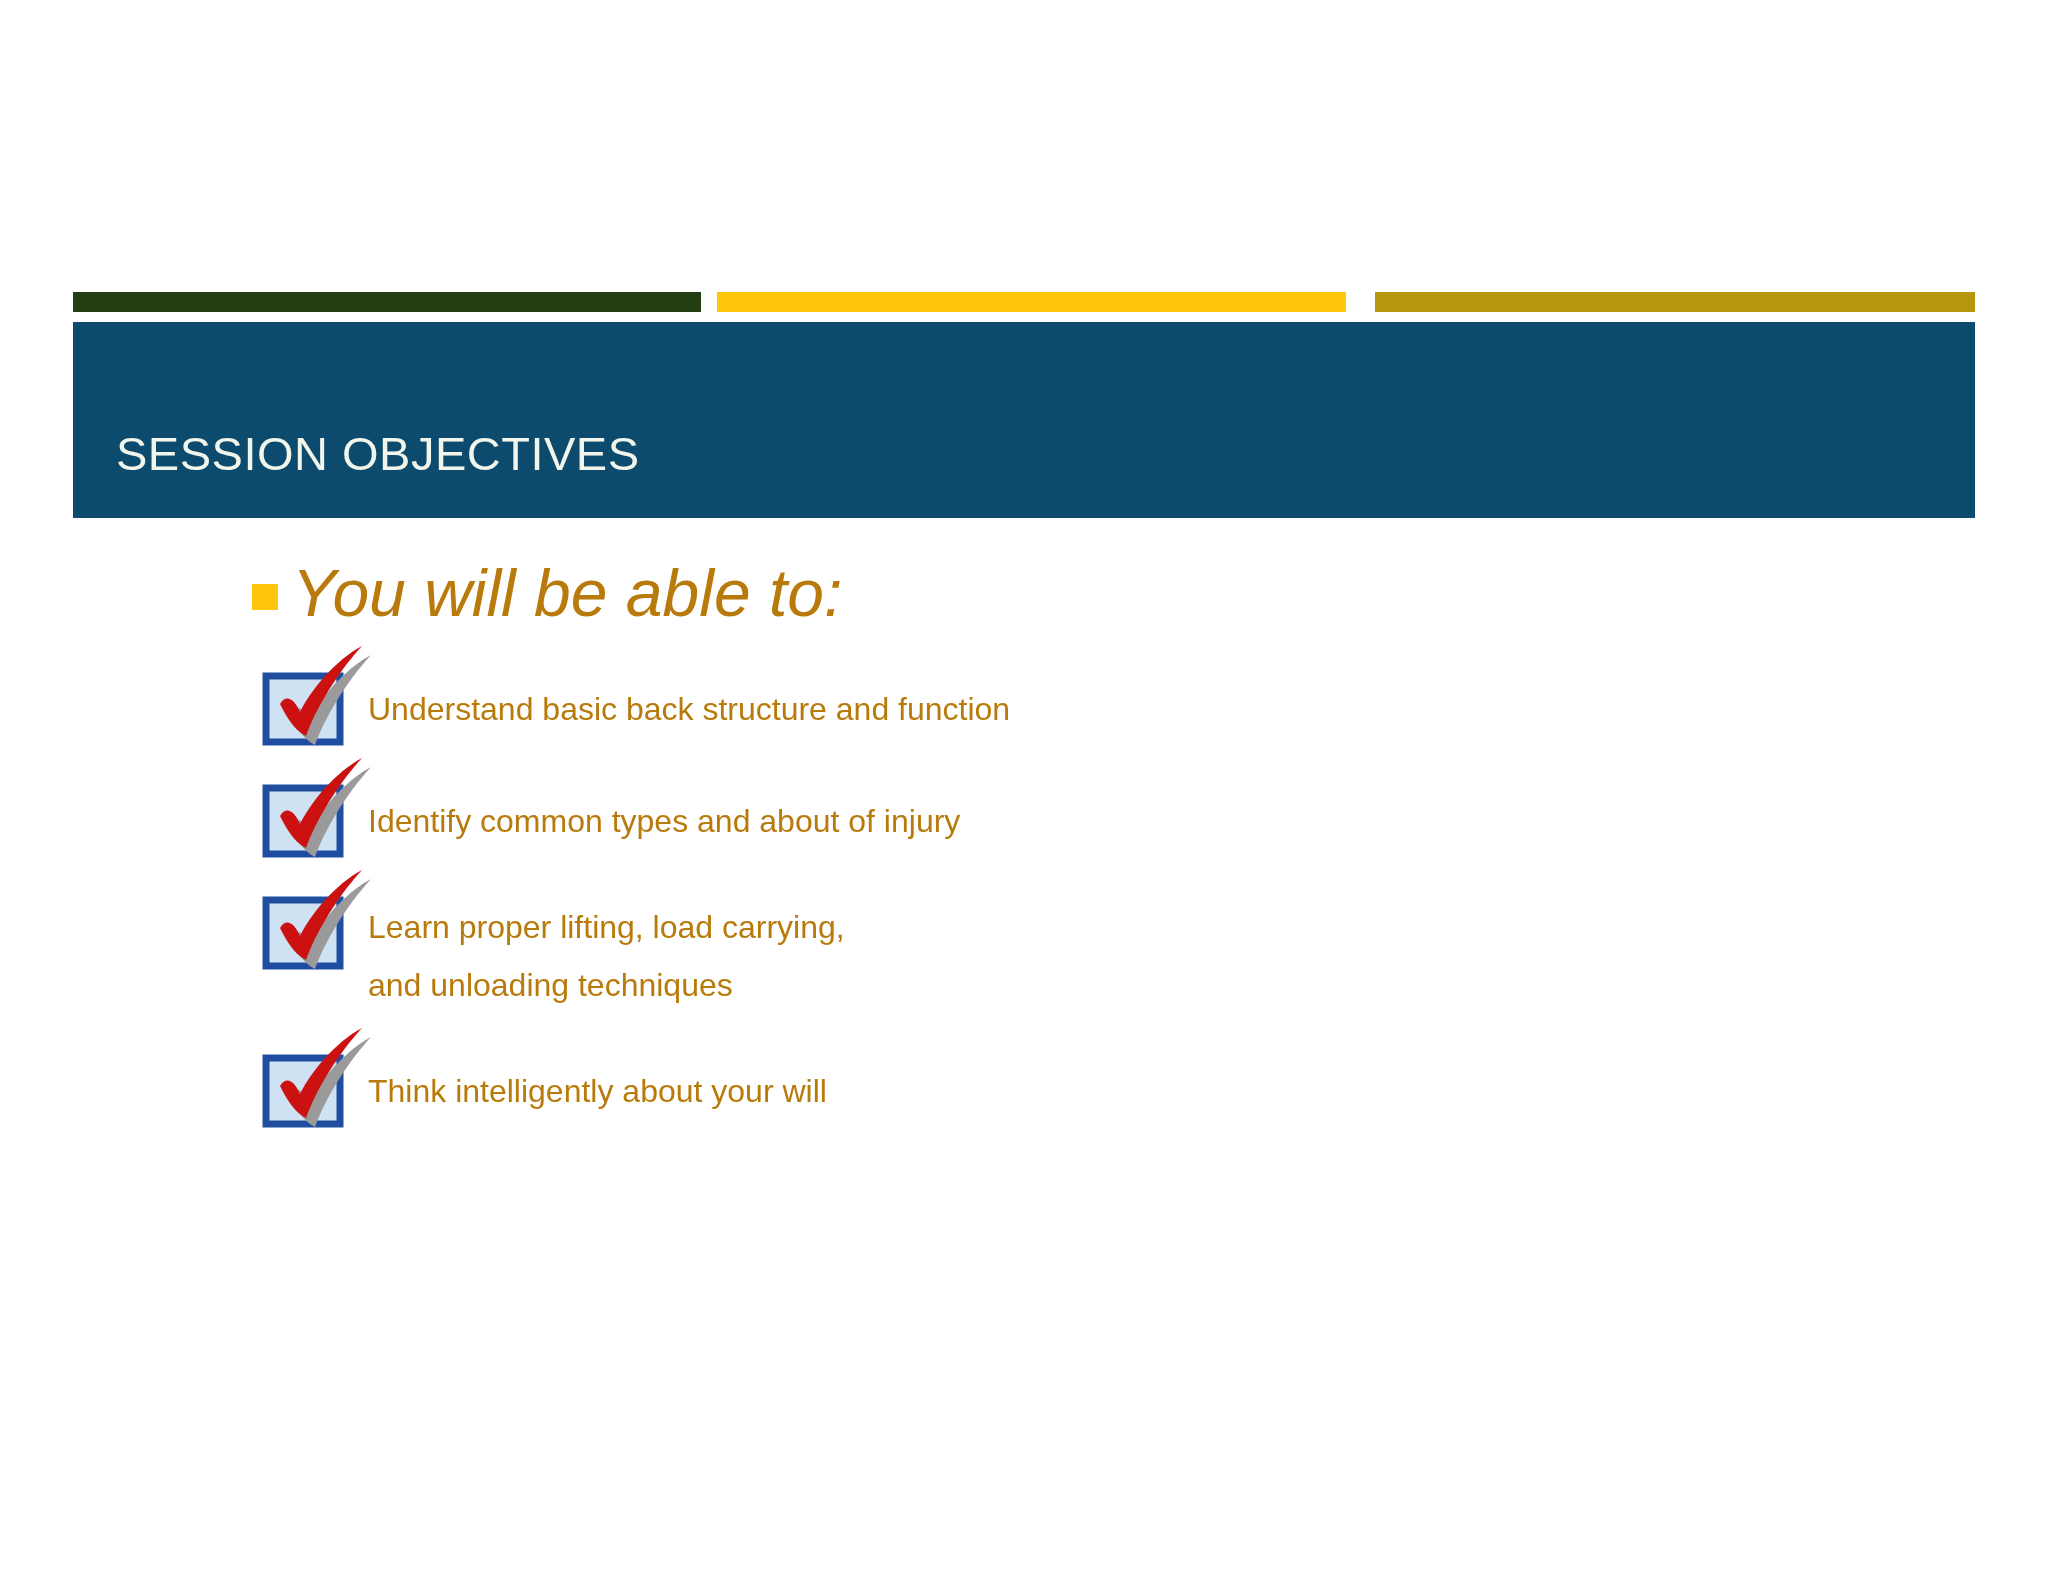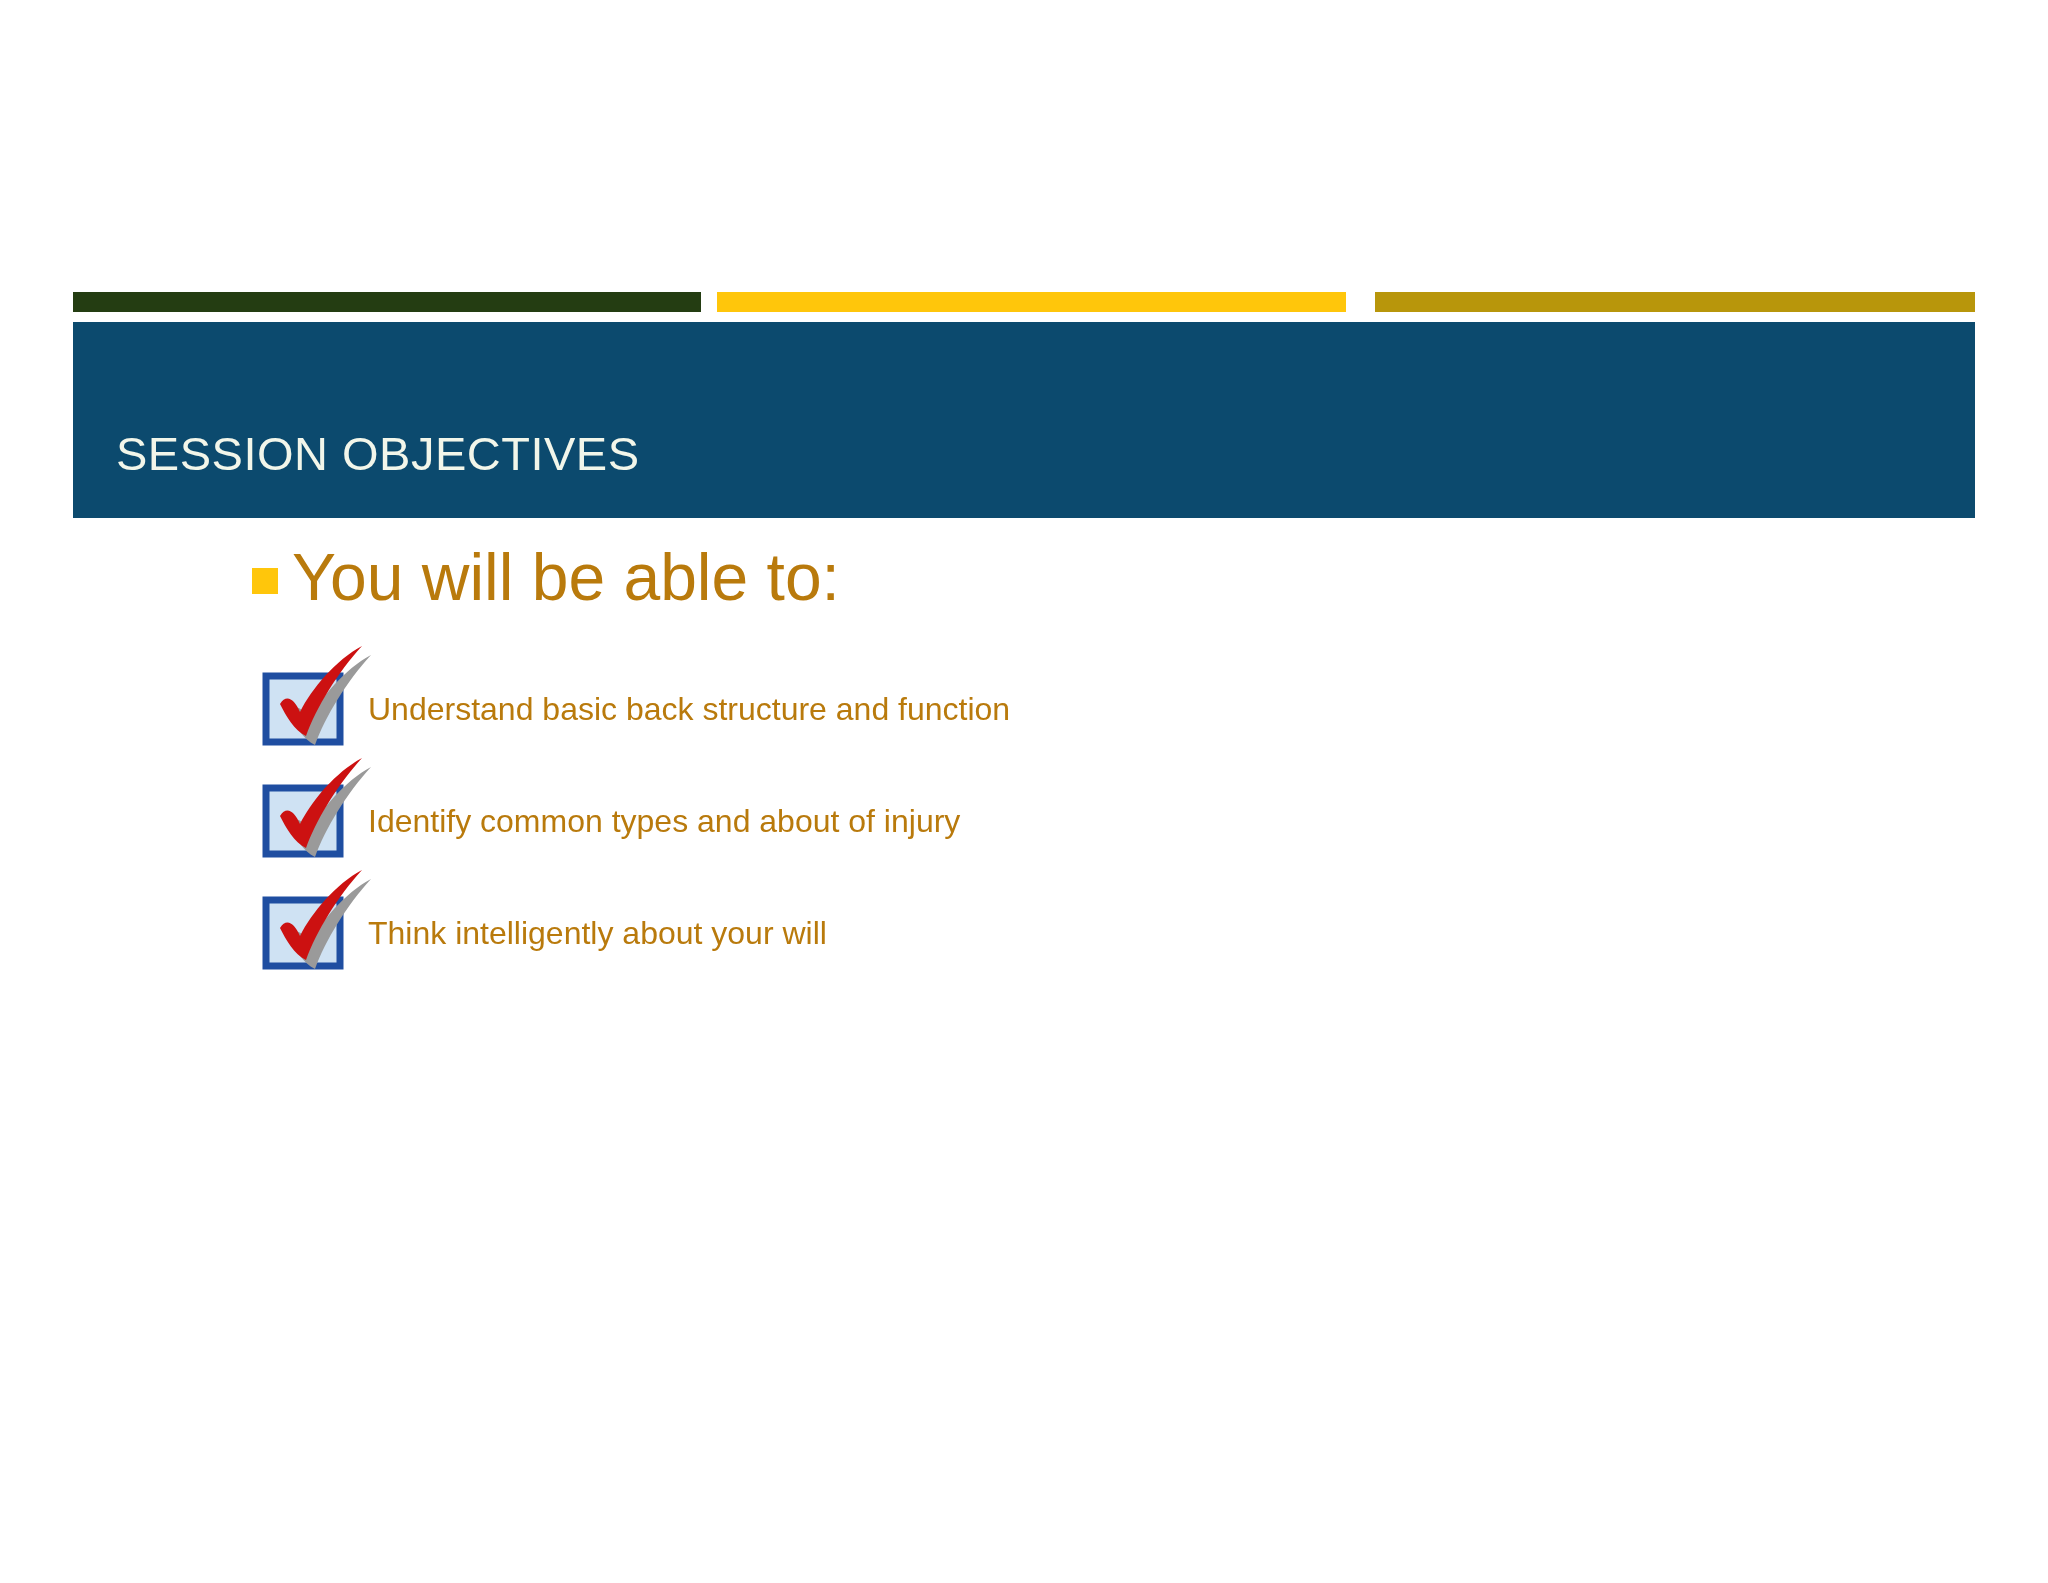--- a/index.html
+++ b/index.html
@@ -59,23 +59,24 @@
     position: absolute;
     left: 0;
     top: 540px;
     width: 2048px;
   }
 
   
   .lead-row {
     position: absolute;
     left: 252px;
-    top: 0px;
+    top: 16px;
     display: flex;
     align-items: center;
+    font-style: italic;
   }
   .lead-bullet {
     width: 26px;
     height: 26px;
     background: #FFC60B;
     margin-right: 14px;
     flex: 0 0 auto;
     position: relative;
     top: 4px;
   }
@@ -167,20 +168,31 @@
         <span class="check-icon">
           <svg viewBox="0 0 120 112" xmlns="http://www.w3.org/2000/svg">
             <rect x="16" y="34" width="74" height="66" fill="#CFE2F3" stroke="#1F4EA1" stroke-width="7"></rect>
             <path d="M30 62 C36 52 44 56 50 70 C62 46 86 18 112 4 C88 30 66 66 56 94 C44 88 36 74 30 62 Z" fill="#9A9A9A" transform="translate(9,9)"></path>
             <path d="M30 62 C36 52 44 56 50 70 C62 46 86 18 112 4 C88 30 66 66 56 94 C44 88 36 74 30 62 Z" fill="#CC1111"></path>
           </svg>
         </span>
         <span class="check-label">Identify common types and about of injury</span>
       </div>
 
+      <div class="check-item two-line">
+        <span class="check-icon">
+          <svg viewBox="0 0 120 112" xmlns="http://www.w3.org/2000/svg">
+            <rect x="16" y="34" width="74" height="66" fill="#CFE2F3" stroke="#1F4EA1" stroke-width="7"></rect>
+            <path d="M30 62 C36 52 44 56 50 70 C62 46 86 18 112 4 C88 30 66 66 56 94 C44 88 36 74 30 62 Z" fill="#9A9A9A" transform="translate(9,9)"></path>
+            <path d="M30 62 C36 52 44 56 50 70 C62 46 86 18 112 4 C88 30 66 66 56 94 C44 88 36 74 30 62 Z" fill="#CC1111"></path>
+          </svg>
+        </span>
+        <span class="check-label">Learn proper lifting, load carrying,
+and unloading techniques</span>
+      </div>
 
       <div class="check-item">
         <span class="check-icon">
           <svg viewBox="0 0 120 112" xmlns="http://www.w3.org/2000/svg">
             <rect x="16" y="34" width="74" height="66" fill="#CFE2F3" stroke="#1F4EA1" stroke-width="7"></rect>
             <path d="M30 62 C36 52 44 56 50 70 C62 46 86 18 112 4 C88 30 66 66 56 94 C44 88 36 74 30 62 Z" fill="#9A9A9A" transform="translate(9,9)"></path>
             <path d="M30 62 C36 52 44 56 50 70 C62 46 86 18 112 4 C88 30 66 66 56 94 C44 88 36 74 30 62 Z" fill="#CC1111"></path>
           </svg>
         </span>
         <span class="check-label">Think intelligently about your will</span>

